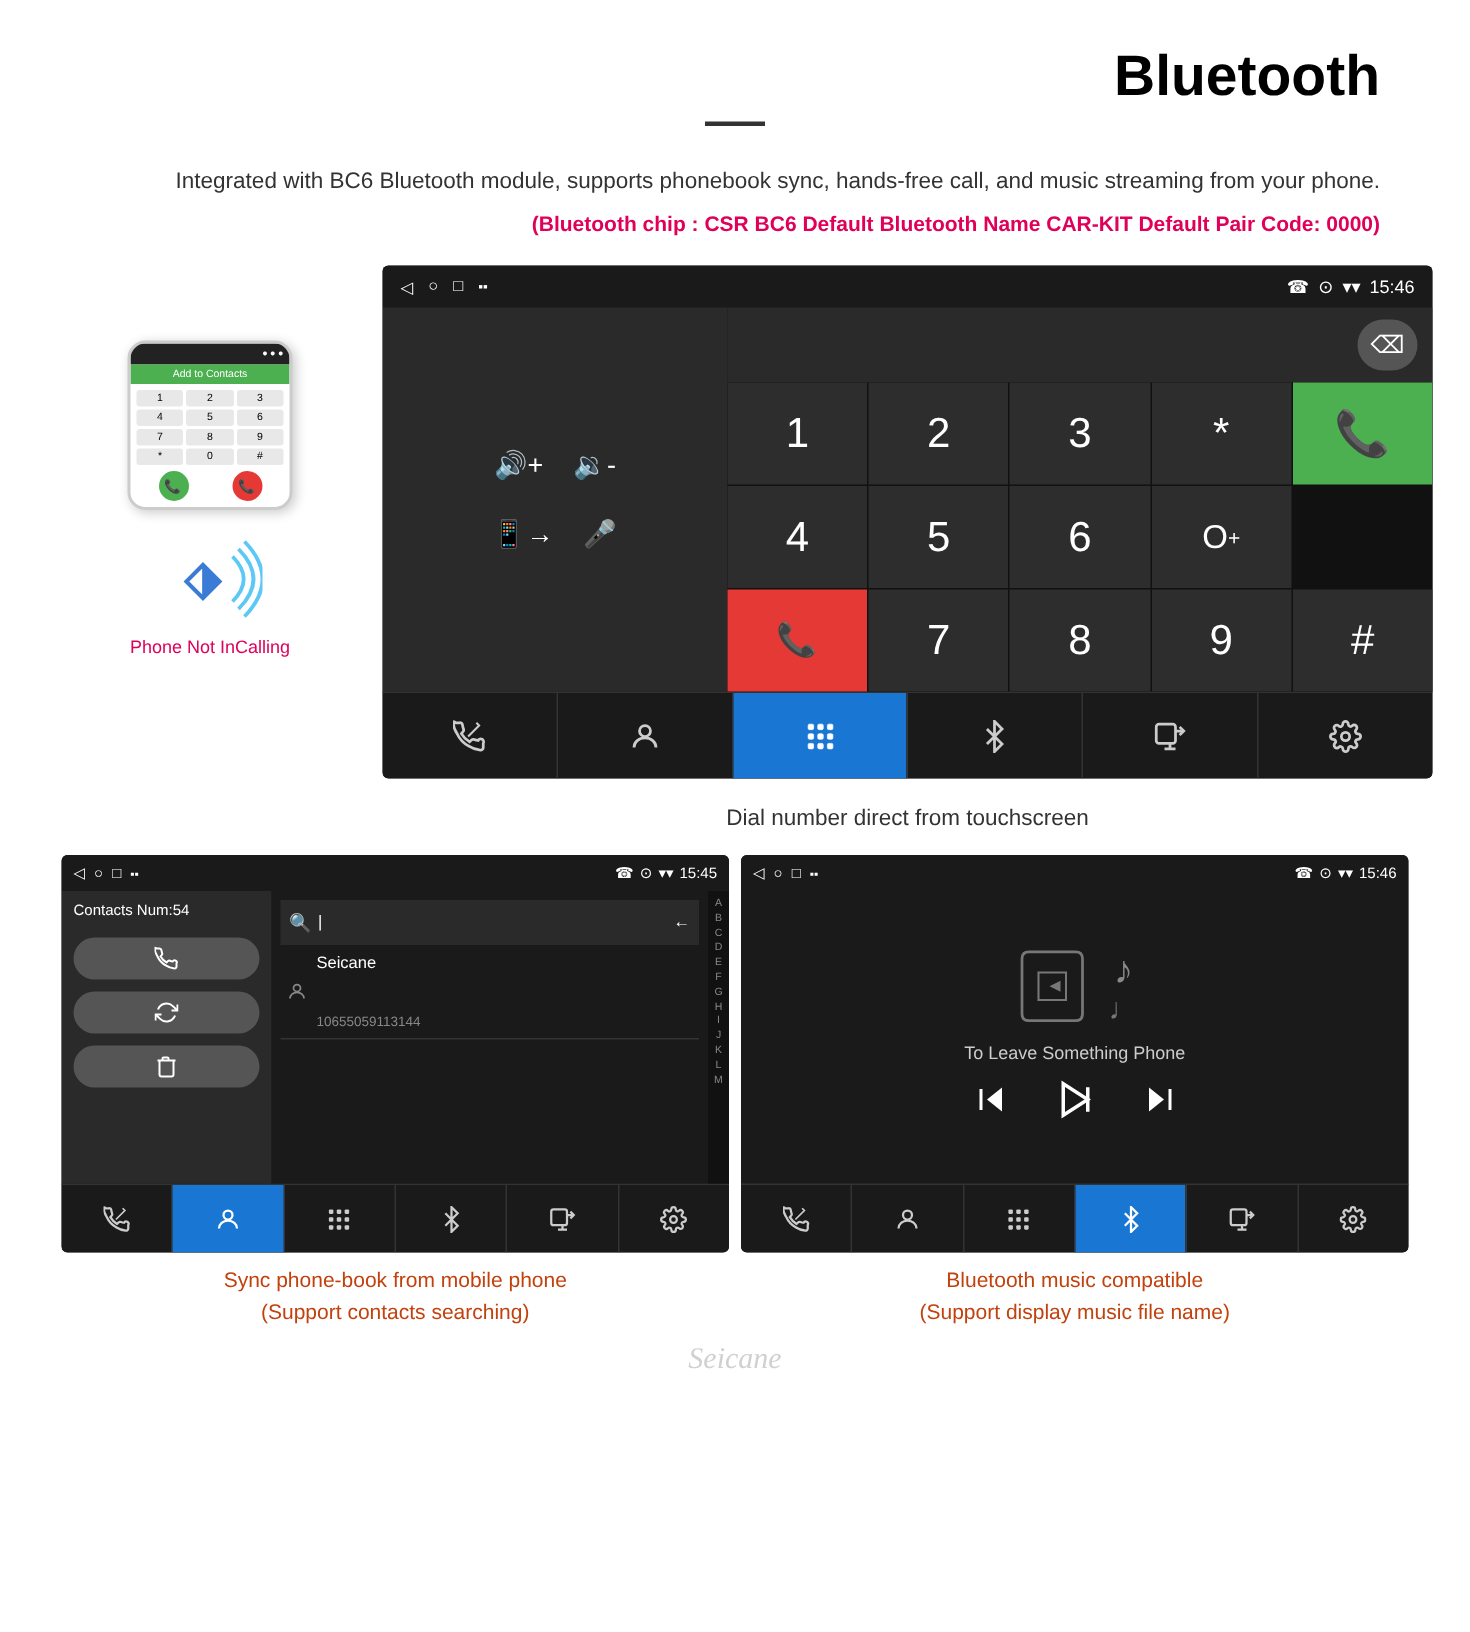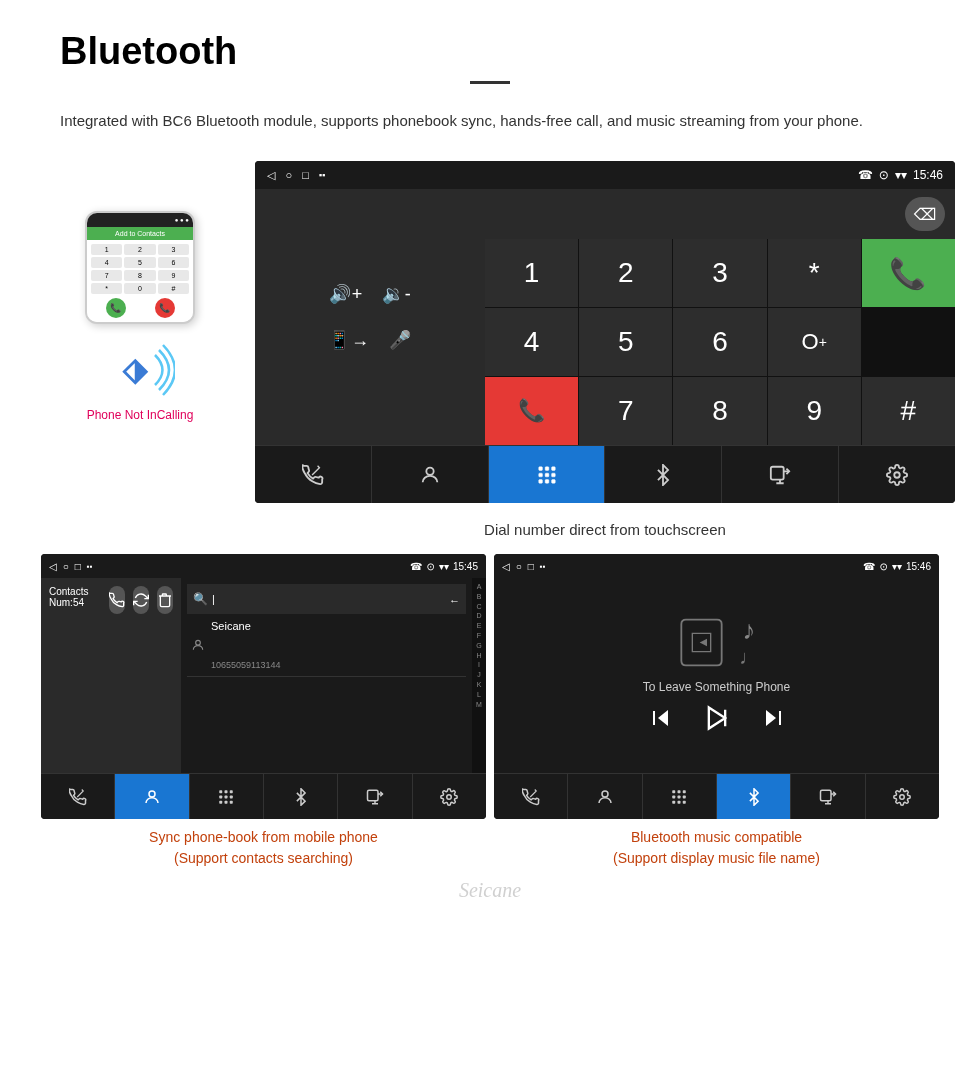--- a/index.html
+++ b/index.html
@@ -6,21 +6,21 @@
     body {
       font-family: Arial, sans-serif;
       background: #fff;
       width: 980px;
       min-height: 1088px;
       overflow-x: hidden;
     }
 
     
     .header {
-      text-align: left;
+      text-align: right;
       padding: 30px 60px 10px;
     }
     .header h1 {
       font-size: 38px;
       font-weight: bold;
       color: #000;
       margin-bottom: 8px;
     }
     .header-divider {
       width: 40px;
@@ -342,21 +342,21 @@
     
     .contacts-layout {
       display: flex;
       height: 195px;
     }
     .contacts-left {
       width: 140px;
       background: #2a2a2a;
       padding: 8px;
       display: flex;
-      flex-direction: row;
+      flex-direction: column;
       gap: 8px;
     }
     .contacts-num {
       color: #fff;
       font-size: 10px;
       margin-bottom: 4px;
     }
     .contact-btn {
       background: #555;
       border-radius: 20px;
@@ -499,20 +499,21 @@
       font-family: 'Times New Roman', serif;
     }
   </style>
 </head>
 <body>
 
 <div class="header">
   <h1>Bluetooth</h1>
   <div class="header-divider"></div>
   <p class="header-desc">Integrated with BC6 Bluetooth module, supports phonebook sync, hands-free call, and music streaming from your phone.</p>
+  <p class="header-specs">(Bluetooth chip : CSR BC6    Default Bluetooth Name CAR-KIT    Default Pair Code: 0000)</p>
 </div>
 
 <div class="main-section">
 
   <div class="phone-side">
     <div class="phone-mockup">
       <div class="phone-status-bar">
         <span>● ● ●</span>
       </div>
       <div class="phone-header">Add to Contacts</div>

